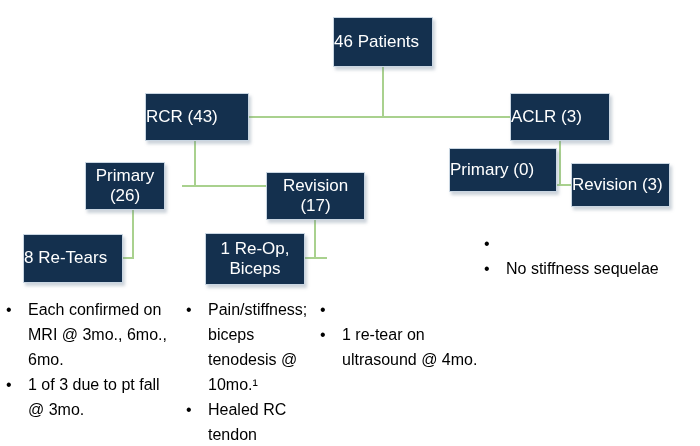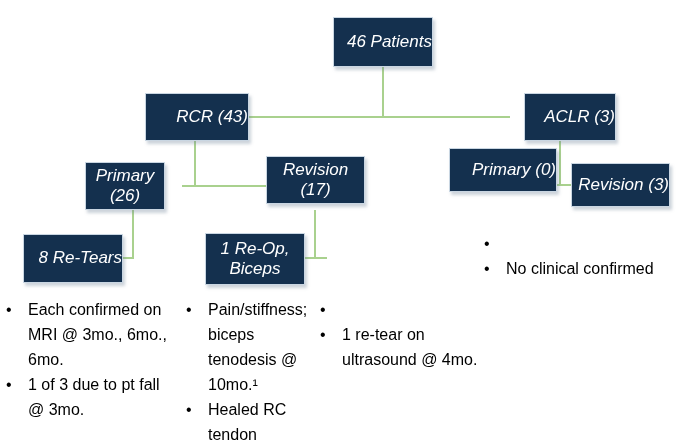--- a/index.html
+++ b/index.html
@@ -16,22 +16,22 @@
     font-family:"Liberation Sans",sans-serif;overflow:hidden;
   }
   .conn{position:absolute;background:var(--connector);}
   .conn.v{width:2px;}
   .conn.h{height:2px;}
   .node{
     position:absolute;box-sizing:border-box;
     background:var(--node-fill);color:var(--node-text);
     border:1px solid var(--node-border);
     box-shadow:2px 3px 3px rgba(110,130,150,.35);
-    display:flex;align-items:center;justify-content:flex-end;
-    text-align:center;font-size:17px;line-height:1.18;font-style:italic;
+    display:flex;align-items:center;justify-content:flex-start;
+    text-align:center;font-size:17px;line-height:1.18;
   }
   .notes{
     position:absolute;color:var(--bullet-text);
     font-size:16px;line-height:25px;
   }
   .item{display:flex;}
   .item .b{flex:0 0 22px;width:22px;}
   .item .t{flex:1;}
 </style>
 </head>
@@ -49,27 +49,27 @@
   <div class="conn h" style="left:123px;top:257px;width:11px"></div>
   <div class="conn v" style="left:314px;top:210px;height:49px"></div>
   <div class="conn h" style="left:291px;top:257px;width:36px"></div>
 
   <div class="node" style="left:333px;top:17px;width:100px;height:50px">
     <span>46 Patients</span>
   </div>
   <div class="node" style="left:145px;top:93px;width:104px;height:48px">
     <span>RCR (43)</span>
   </div>
-  <div class="node" style="left:524px;top:93px;width:92px;height:48px">
+  <div class="node" style="left:510px;top:93px;width:100px;height:48px">
     <span>ACLR (3)</span>
   </div>
   <div class="node" style="left:85px;top:162px;width:80px;height:48px">
     <span>Primary (26)</span>
   </div>
-  <div class="node" style="left:266px;top:156px;width:99px;height:48px">
+  <div class="node" style="left:266px;top:172px;width:99px;height:48px">
     <span>Revision (17)</span>
   </div>
   <div class="node" style="left:449px;top:148px;width:108px;height:44px">
     <span>Primary (0)</span>
   </div>
   <div class="node" style="left:571px;top:163px;width:99px;height:44px">
     <span>Revision (3)</span>
   </div>
   <div class="node" style="left:23px;top:234px;width:100px;height:49px">
     <span>8 Re-Tears</span>
@@ -109,17 +109,17 @@
       <span class="t">1 re-tear on ultrasound @ 4mo.</span>
     </div>
   </div>
 
   <div class="notes" style="left:484px;top:231px;width:205px">
     <div class="item">
       <span class="b">•</span>
     </div>
     <div class="item">
       <span class="b">•</span>
-      <span class="t">No clinical confirmed</span>
+      <span class="t">No stiffness sequelae</span>
     </div>
   </div>
 
 </div>
 
 </body></html>

